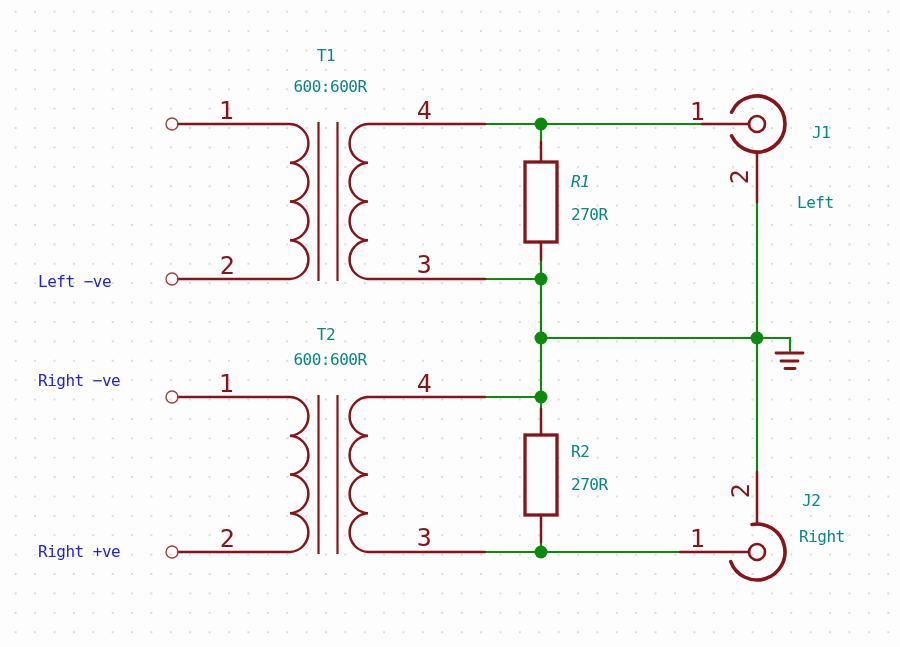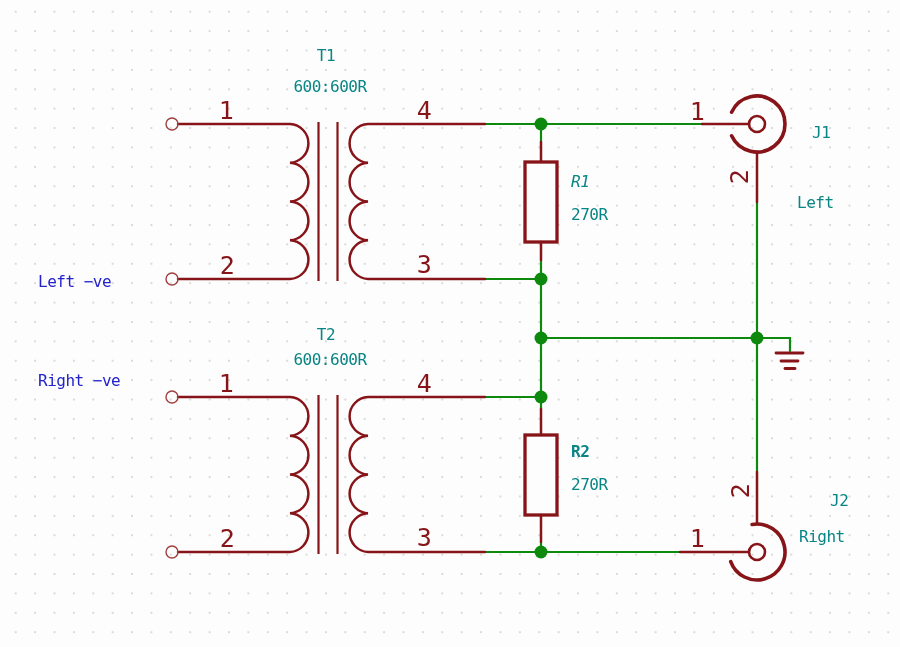--- a/index.html
+++ b/index.html
@@ -110,43 +110,44 @@
     <g>
       <circle class="noconn" cx="172" cy="124" r="6"></circle>
       <circle class="noconn" cx="172" cy="279" r="6"></circle>
       <circle class="noconn" cx="172" cy="397" r="6"></circle>
       <circle class="noconn" cx="172" cy="552" r="6"></circle>
     </g>
   </svg>
 
   <div class="t blue" style="left:38px;top:373px;">Right −ve</div>
   <div class="t blue" style="left:38px;top:274px;">Left −ve</div>
+  <div class="t blue" style="left:38px;top:544px;">Right +ve</div>
 
   <div class="t teal ctr" style="left:326px;top:56px;">T1</div>
   <div class="t teal ctr" style="left:330px;top:87px;">600:600R</div>
   <div class="t red ctr" style="left:226px;top:110px;">1</div>
   <div class="t red ctr" style="left:227px;top:265px;">2</div>
   <div class="t red ctr" style="left:424px;top:110px;">4</div>
   <div class="t red ctr" style="left:424px;top:264px;">3</div>
 
   <div class="t teal ctr" style="left:326px;top:327px;margin-top:8px;">T2</div>
   <div class="t teal ctr" style="left:330px;top:360px;">600:600R</div>
   <div class="t red ctr" style="left:226px;top:383px;">1</div>
   <div class="t red ctr" style="left:227px;top:538px;">2</div>
   <div class="t red ctr" style="left:424px;top:383px;">4</div>
   <div class="t red ctr" style="left:424px;top:537px;">3</div>
 
   <div class="t teal" style="left:571px;top:174px;font-style:italic;">R1</div>
   <div class="t teal" style="left:571px;top:207px;">270R</div>
-  <div class="t teal" style="left:571px;top:444px;font-weight:bold;">R2</div>
+  <div class="t teal" style="left:571px;top:444px;">R2</div>
   <div class="t teal" style="left:571px;top:477px;">270R</div>
 
   <div class="t teal" style="left:812px;top:125px;">J1</div>
   <div class="t teal" style="left:797px;top:155px;margin-top:40px;">Left</div>
   <div class="t red ctr" style="left:697px;top:111px;">1</div>
   <div class="t red rot" style="left:739px;top:177px;">2</div>
 
-  <div class="t teal" style="left:830px;top:493px;text-align:center;">J2</div>
+  <div class="t teal" style="left:802px;top:493px;text-align:center;">J2</div>
   <div class="t teal" style="left:799px;top:529px;">Right</div>
   <div class="t red ctr" style="left:697px;top:538px;">1</div>
   <div class="t red rot" style="left:740px;top:491px;">2</div>
 
 </div>
 
 </body></html>

